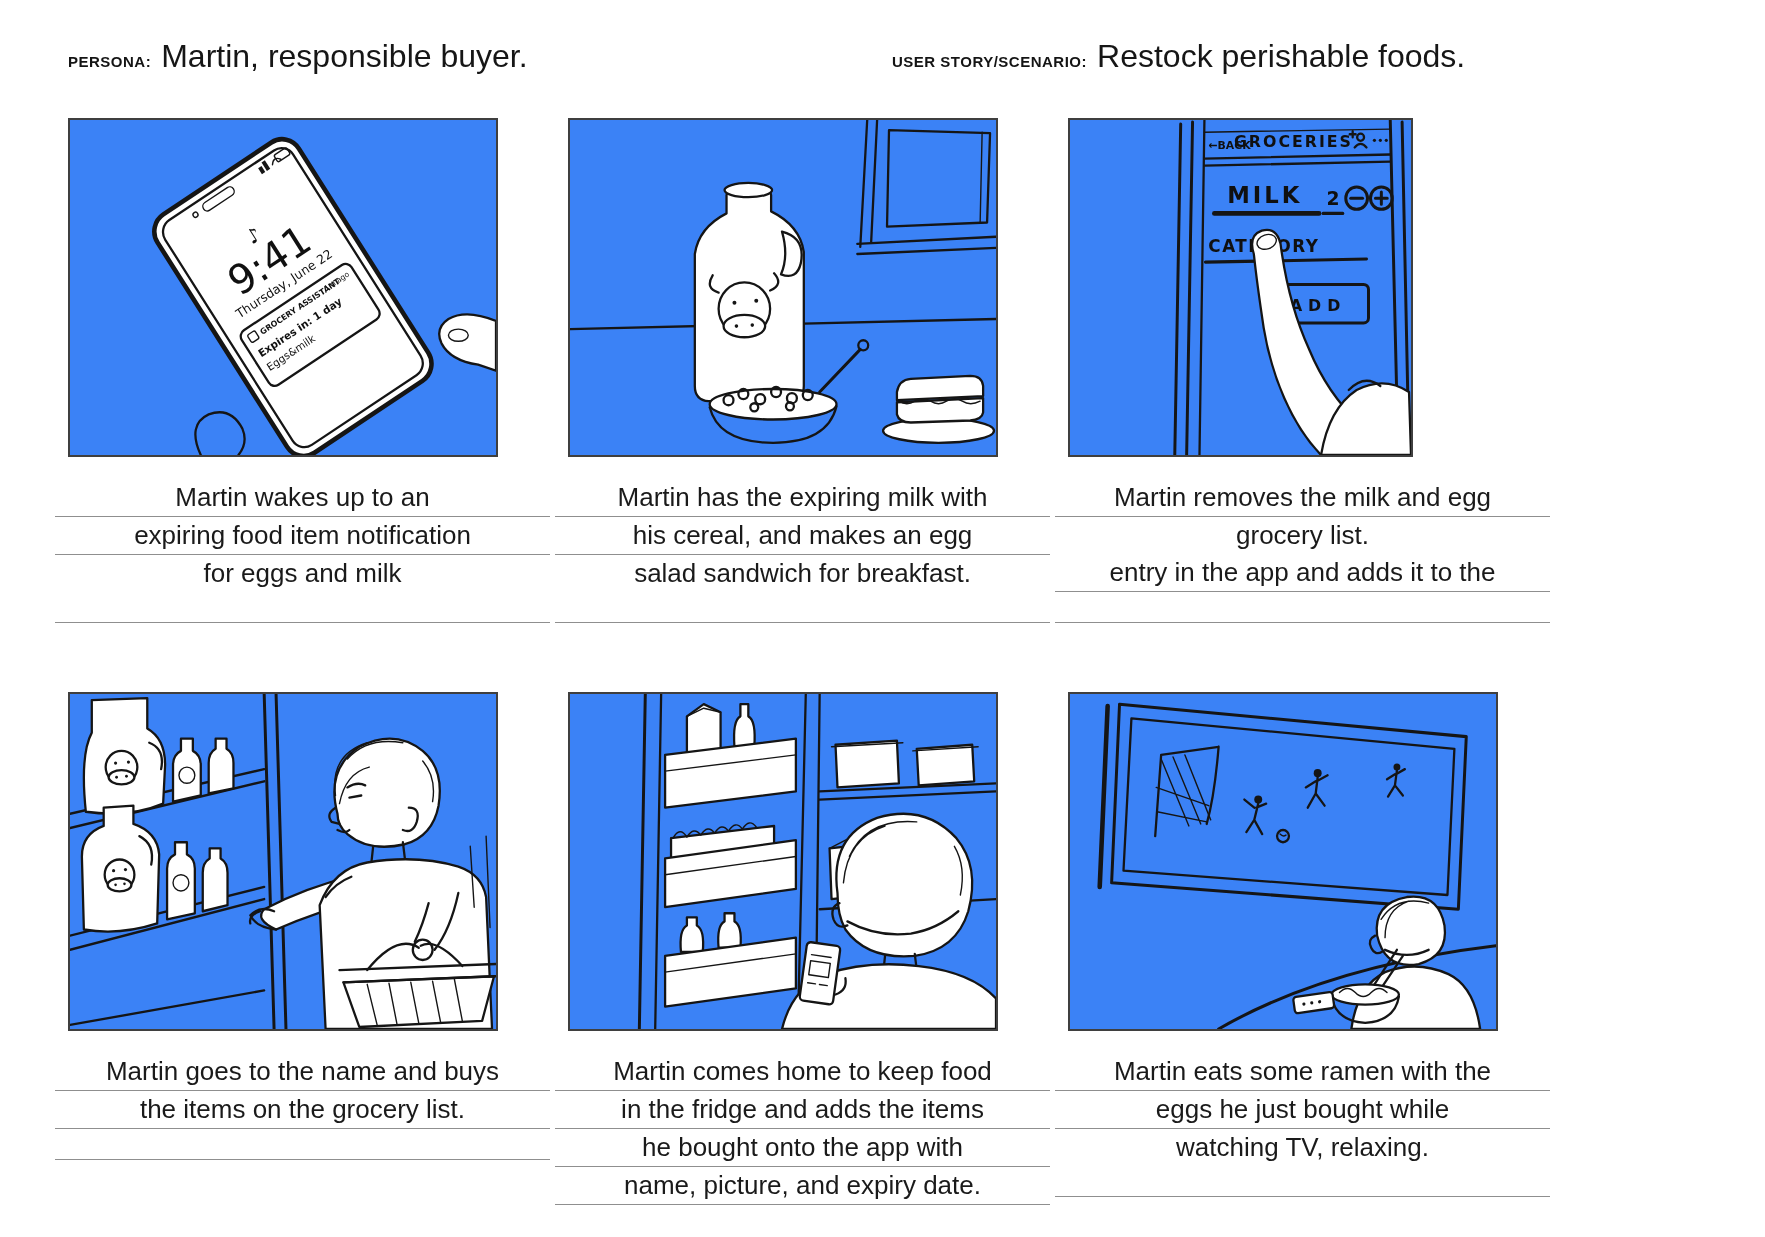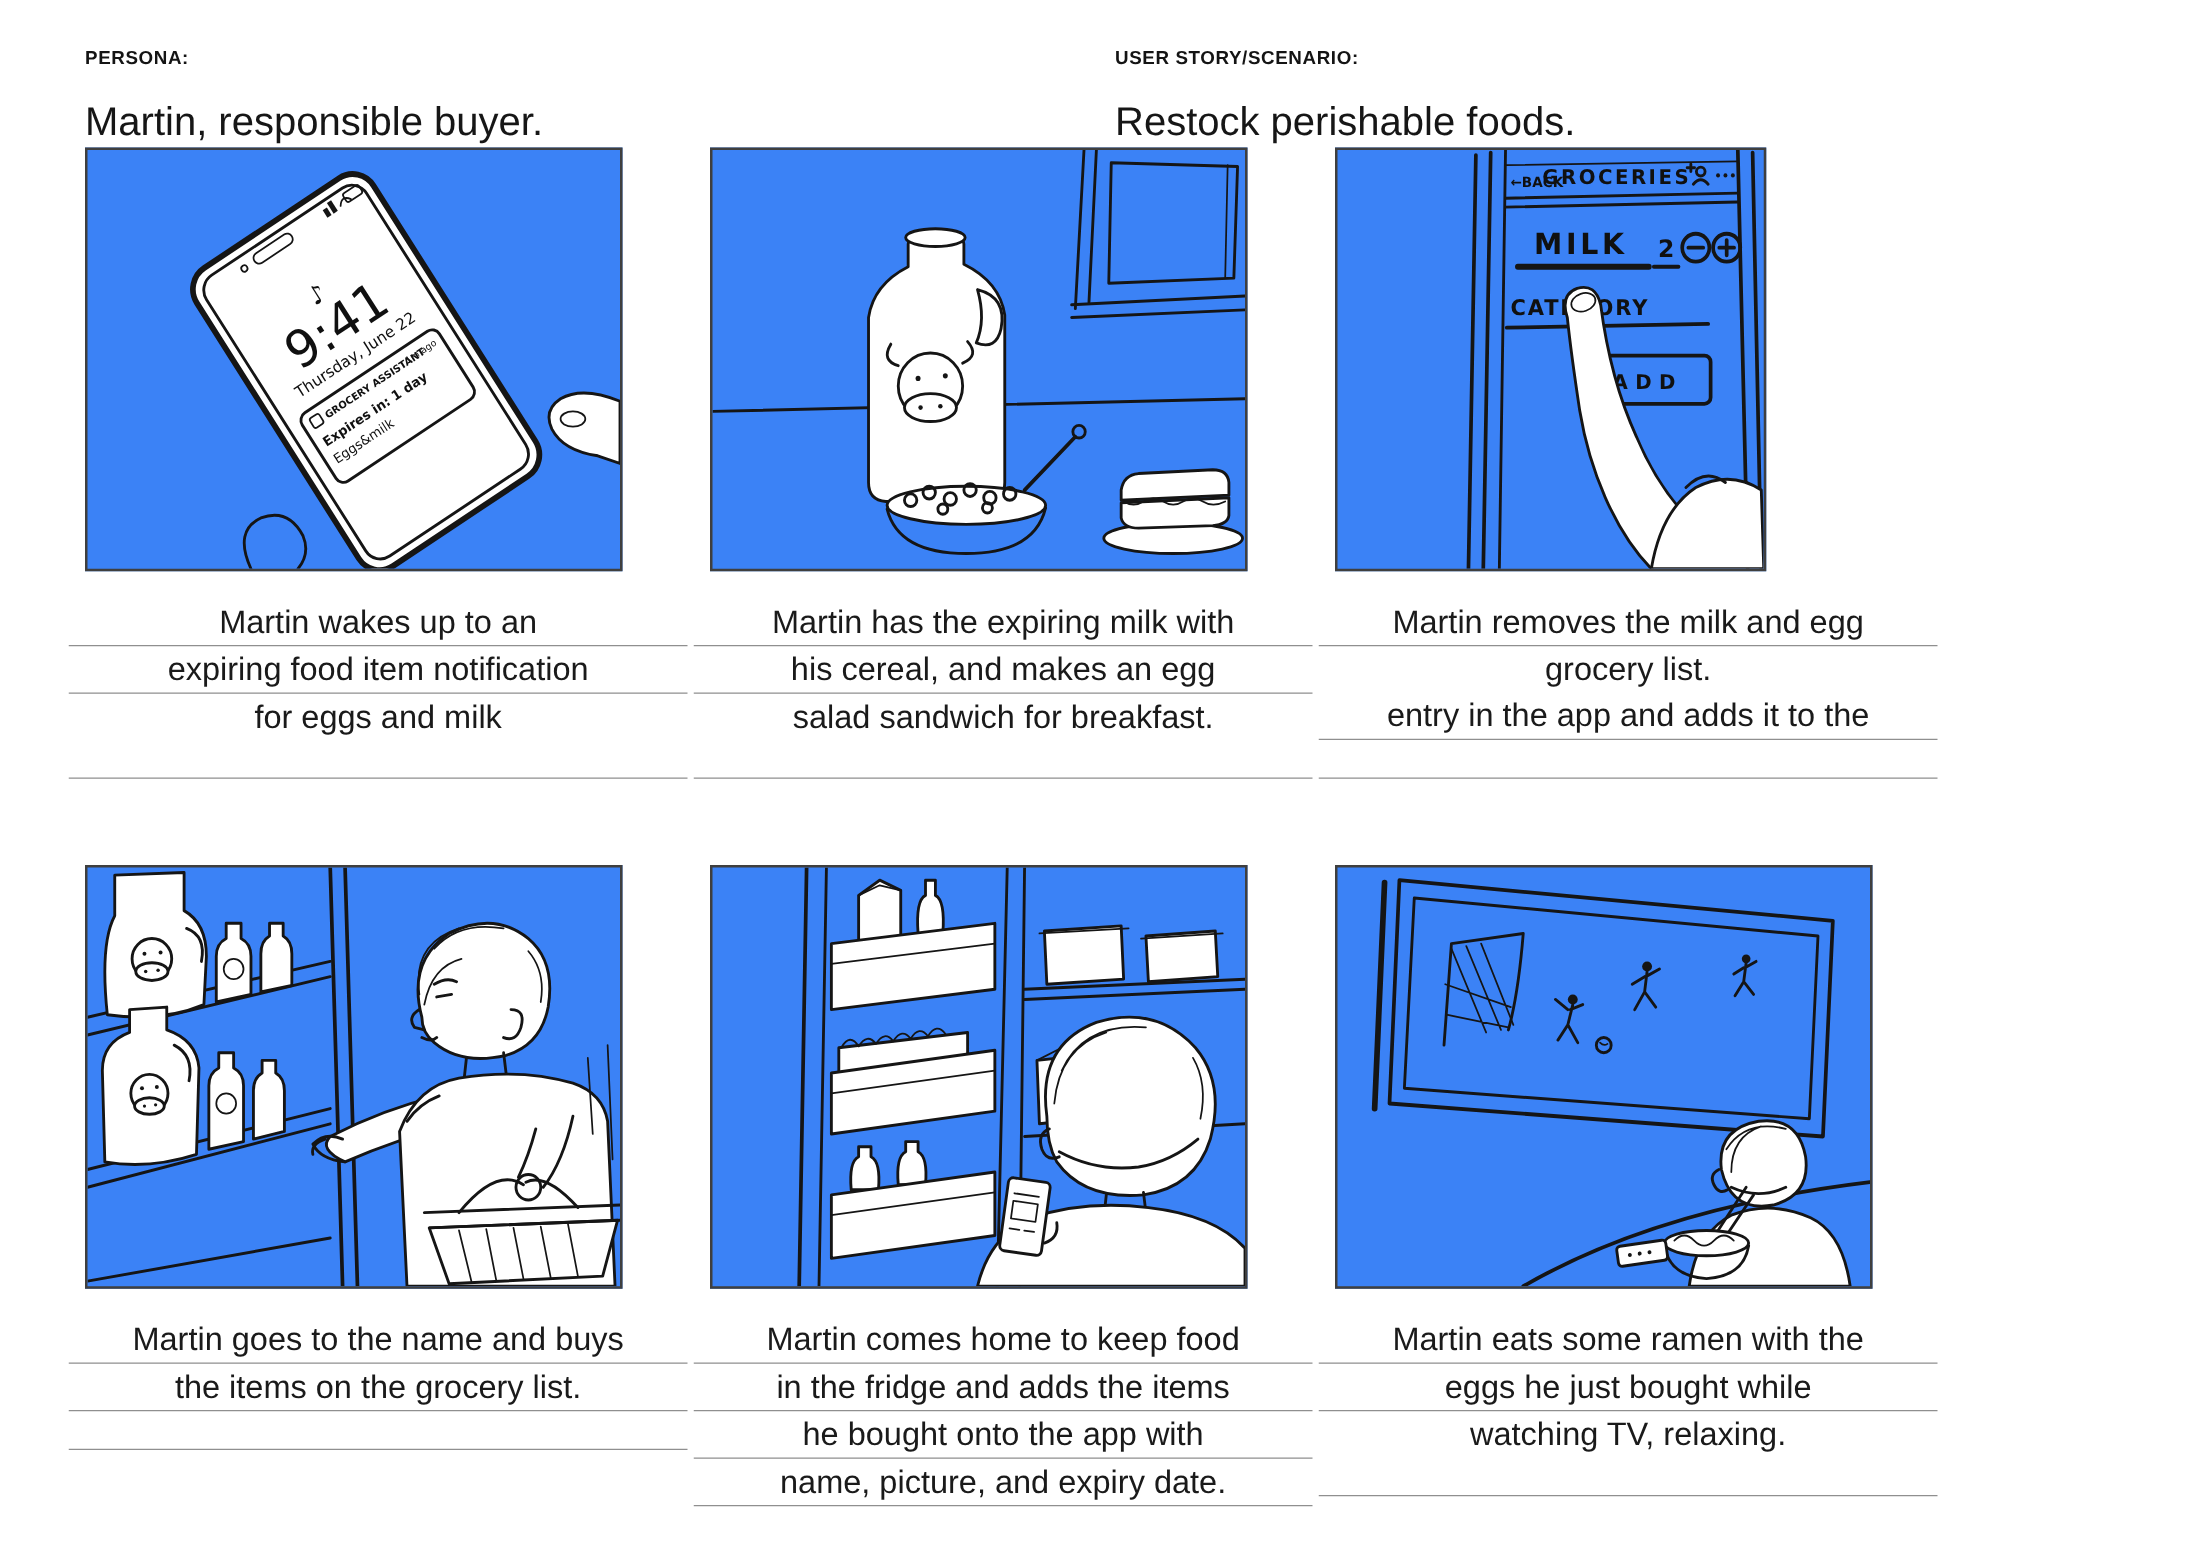--- a/index.html
+++ b/index.html
@@ -1,20 +1,20 @@
 <!DOCTYPE html>
 <html><head>
 <meta charset="utf-8">
 <style>
   html,body{margin:0;padding:0;}
   body{
     width:1765px;height:1237px;background:#ffffff;position:relative;overflow:hidden;
     font-family:"Liberation Sans",sans-serif;color:#111;
   }
-  .hdr{position:absolute;top:38px;display:flex;align-items:baseline;gap:24px;white-space:nowrap;flex-direction:column;}
+  .hdr{position:absolute;top:38px;display:flex;align-items:baseline;gap:10px;white-space:nowrap;}
   #persona-hdr{left:68px;}
   #scenario-hdr{left:892px;}
   .hdr-label{font-weight:bold;font-size:15px;letter-spacing:.5px;color:#141414;}
   .hdr-value{font-size:32px;color:#161616;}
 
   .cell{position:absolute;width:500px;}
   #cell1{left:55px;top:118px}
   #cell2{left:555px;top:118px}
   #cell3{left:1055px;top:118px}
   #cell4{left:55px;top:692px}

